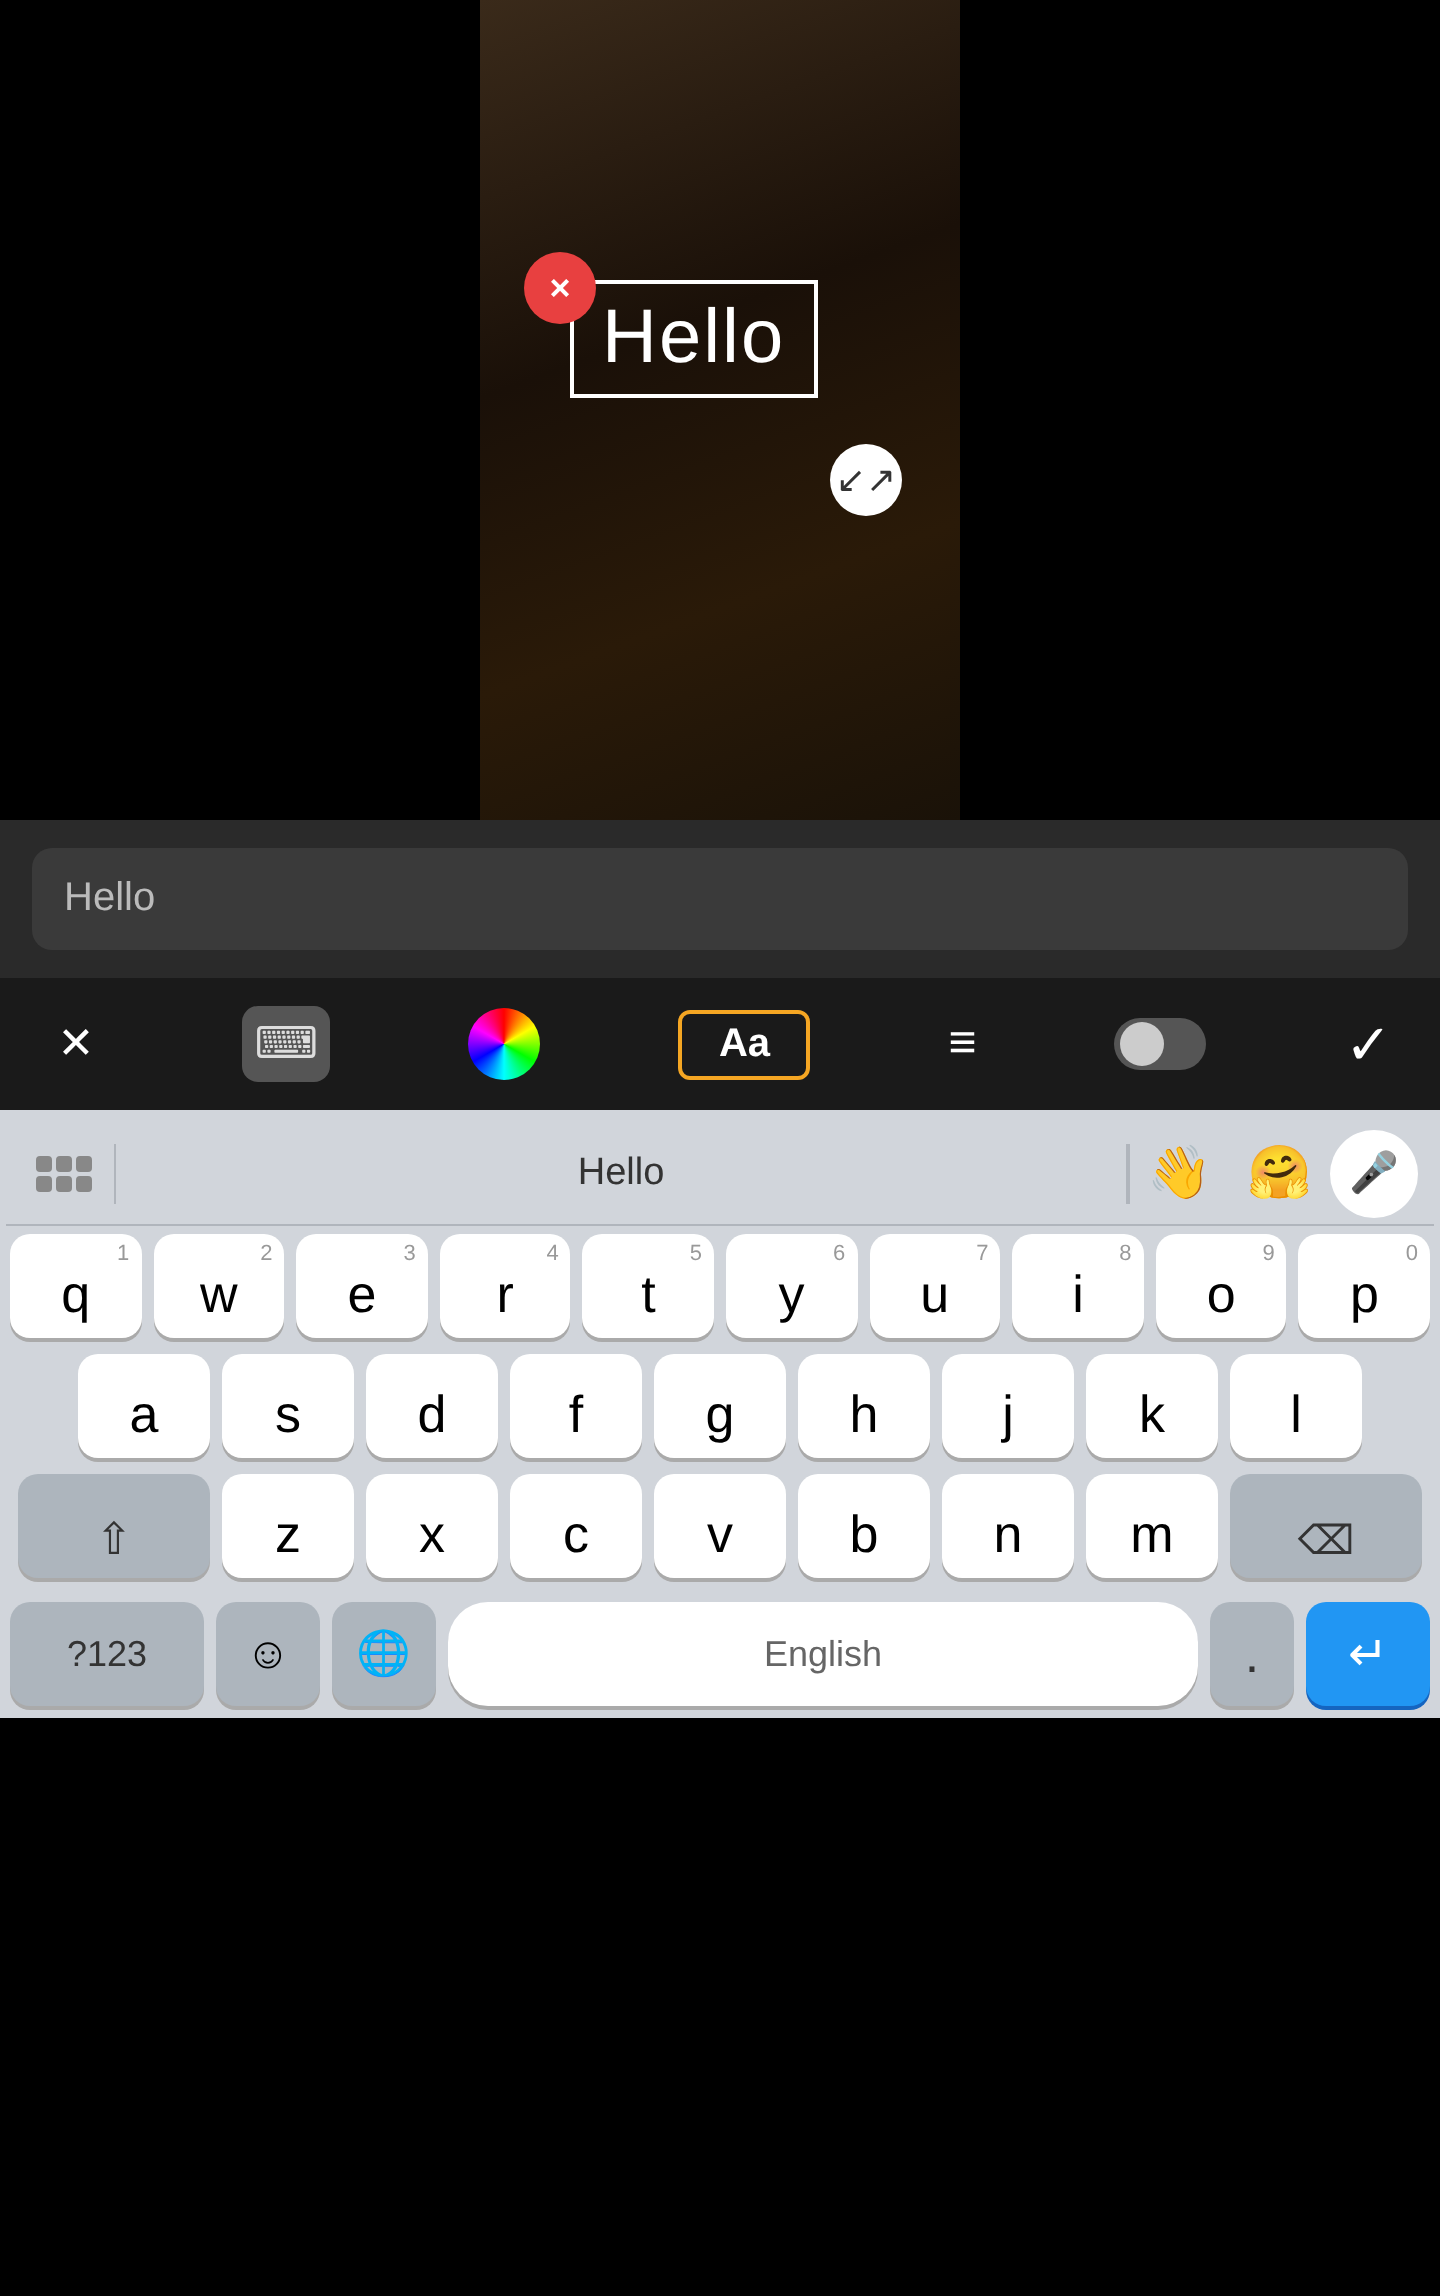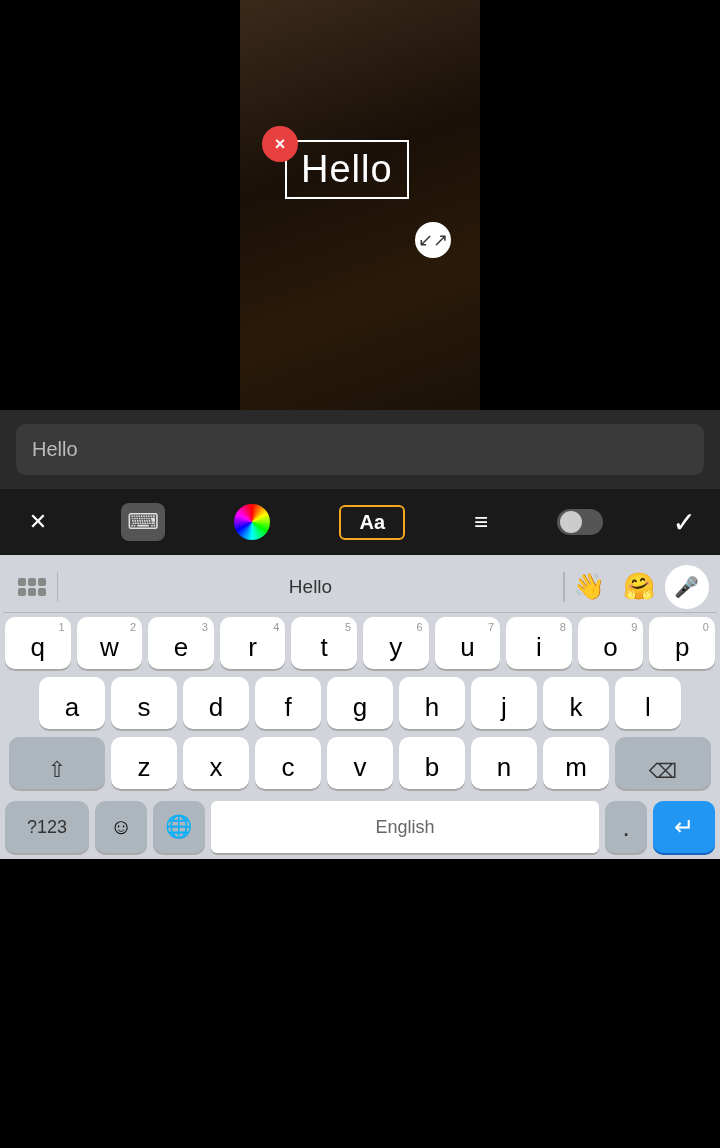--- a/index.html
+++ b/index.html
@@ -305,21 +305,21 @@
     
     #bottom-row {
       display: flex;
       align-items: center;
       gap: 6px;
       padding: 0 2px 6px 2px;
     }
 
     #num-key {
       height: 52px;
-      width: 84px;
+      width: 97px;
       background: #adb5bd;
       border-radius: 10px;
       display: flex;
       align-items: center;
       justify-content: center;
       font-size: 18px;
       color: #333;
       cursor: pointer;
       box-shadow: 0 2px 0 #aaa;
     }
@@ -347,21 +347,21 @@
       justify-content: center;
       font-size: 22px;
       cursor: pointer;
       box-shadow: 0 2px 0 #aaa;
     }
 
     #space-key {
       flex: 1;
       height: 52px;
       background: #fff;
-      border-radius: 6px;
+      border-radius: 20px;
       display: flex;
       align-items: center;
       justify-content: center;
       font-size: 18px;
       color: #666;
       cursor: pointer;
       box-shadow: 0 2px 0 #aaa;
     }
 
     #period-key {

